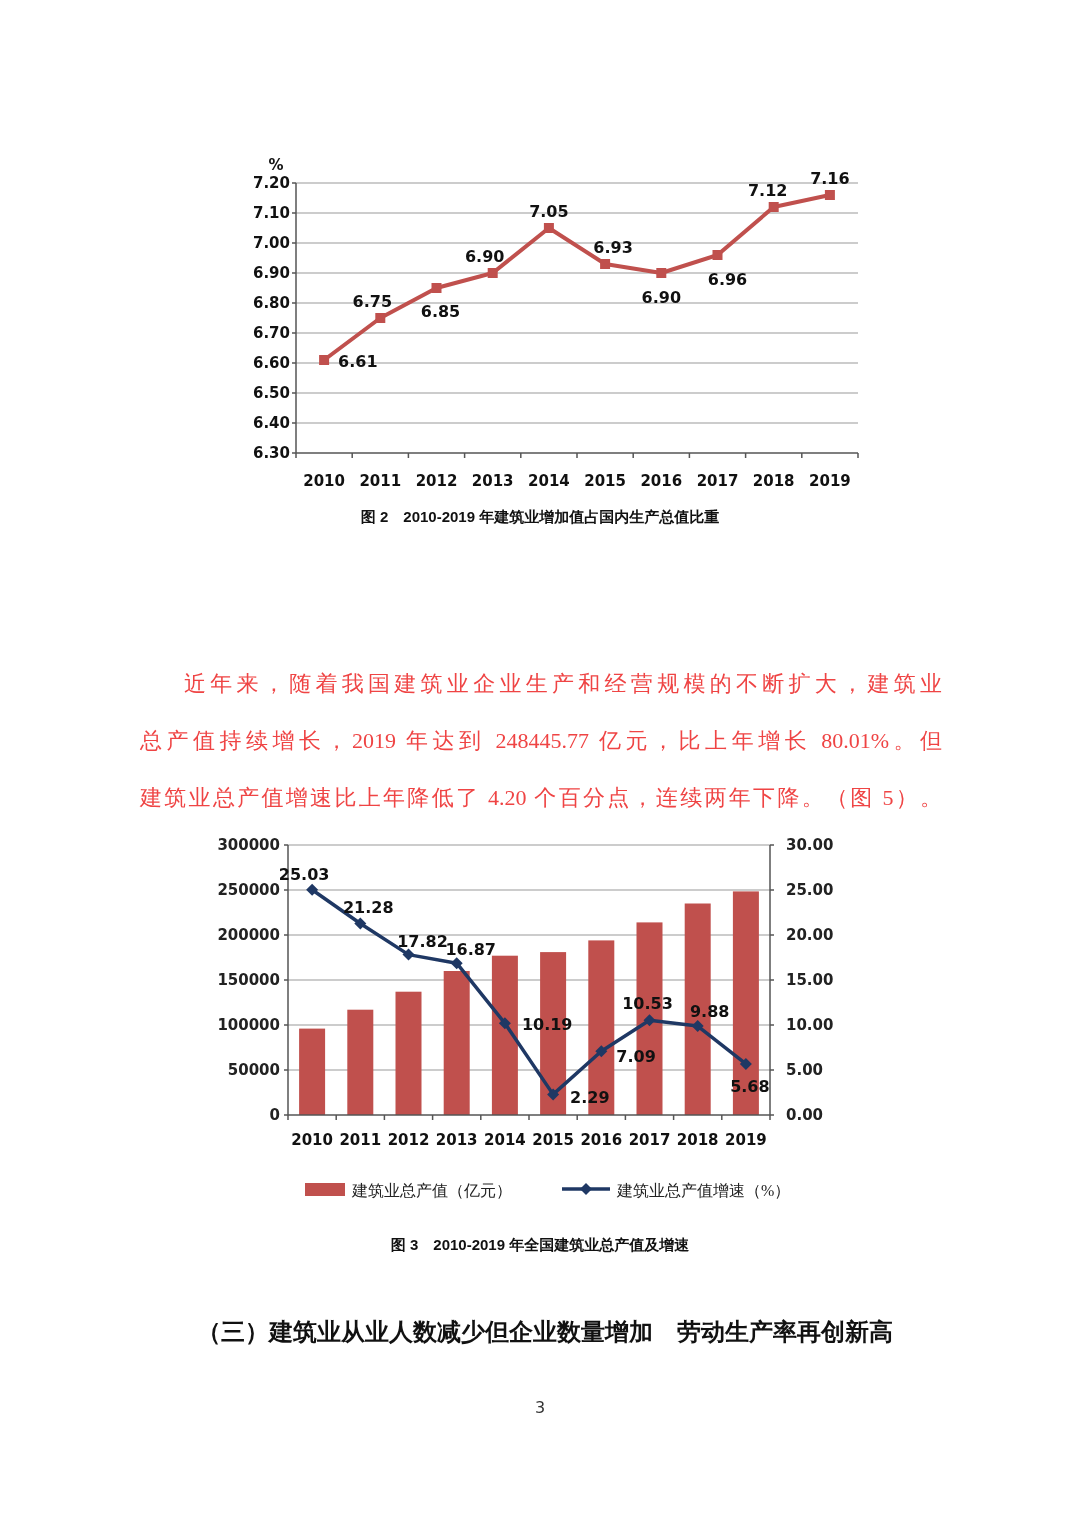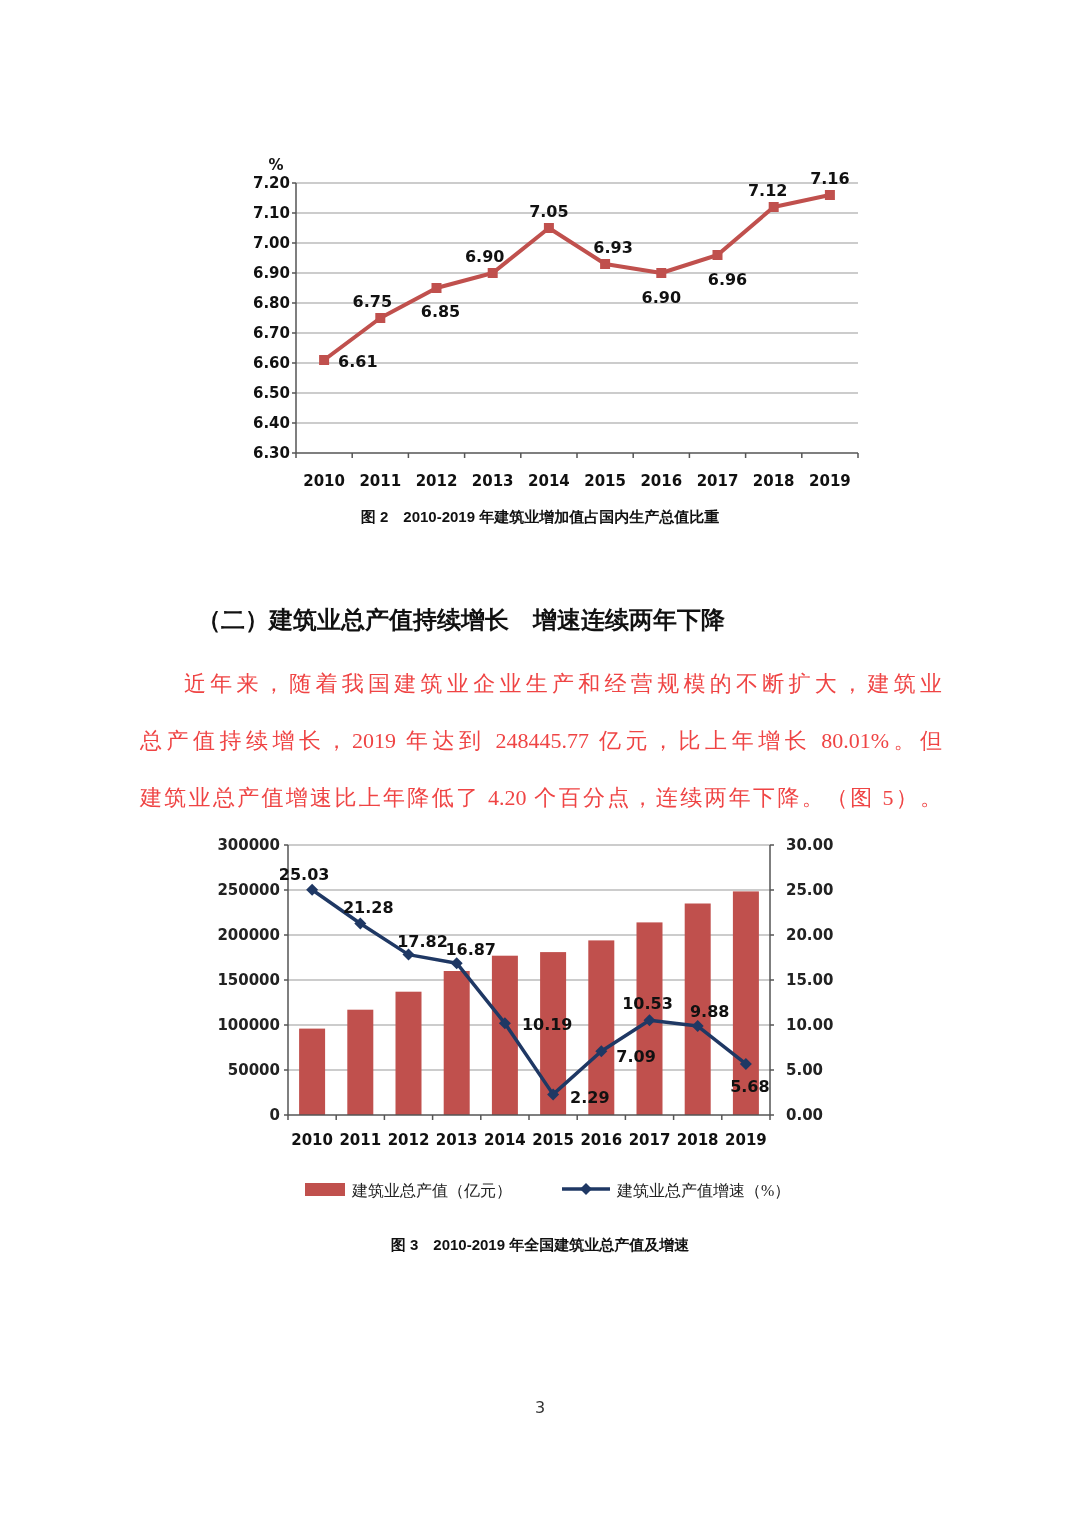--- a/index.html
+++ b/index.html
@@ -118,21 +118,20 @@
       <rect x="462.5" y="102.00000000000006" width="10" height="10" class="marker1"></rect>
       <text x="477.5" y="137.00000000000006" text-anchor="middle" class="dlab">6.96</text>
       <rect x="518.7" y="54" width="10" height="10" class="marker1"></rect>
       <text x="517.7" y="48" text-anchor="middle" class="dlab">7.12</text>
       <rect x="574.9" y="42" width="10" height="10" class="marker1"></rect>
       <text x="579.9" y="36" text-anchor="middle" class="dlab">7.16</text>
     </svg>
 
   <div class="caption" id="cap2">图 2　2010-2019 年建筑业增加值占国内生产总值比重</div>
 
-  <div class="heading" id="h2">（二）建筑业总产值持续增长　增速连续两年下降</div>
 
   <div class="para">
     <span class="pline pline-first">近年来，随着我国建筑业企业生产和经营规模的不断扩大，建筑业</span>
     <span class="pline">总产值持续增长，2019 年达到 248445.77 亿元，比上年增长 80.01%。但</span>
     <span class="pline">建筑业总产值增速比上年降低了 4.20 个百分点，连续两年下降。（图 5）。</span>
   </div>
 
   <svg id="chart2" viewBox="0 0 660 375">
       <line x1="74" y1="282" x2="78" y2="282" class="axis"></line>
       <text x="70" y="287" text-anchor="end" class="ylab2">0</text>
@@ -225,16 +224,17 @@
       <text x="539.9000000000001" y="258.88" text-anchor="middle" class="dlab">5.68</text>
       <rect x="95" y="350" width="40" height="13" class="bar"></rect>
       <text x="142" y="363" text-anchor="start" class="leg">建筑业总产值（亿元）</text>
       <line x1="352" y1="356" x2="400" y2="356" class="line2"></line>
       <polygon points="376,350 382,356 376,362 370,356" class="marker2"></polygon>
       <text x="407" y="363" text-anchor="start" class="leg">建筑业总产值增速（%）</text>
     </svg>
 
   <div class="caption" id="cap3">图 3　2010-2019 年全国建筑业总产值及增速</div>
 
+  <div class="heading" id="h3">（三）建筑业从业人数减少但企业数量增加　劳动生产率再创新高</div>
 
   <div class="pageno">3</div>
 
 </div>
 
 </body></html>

